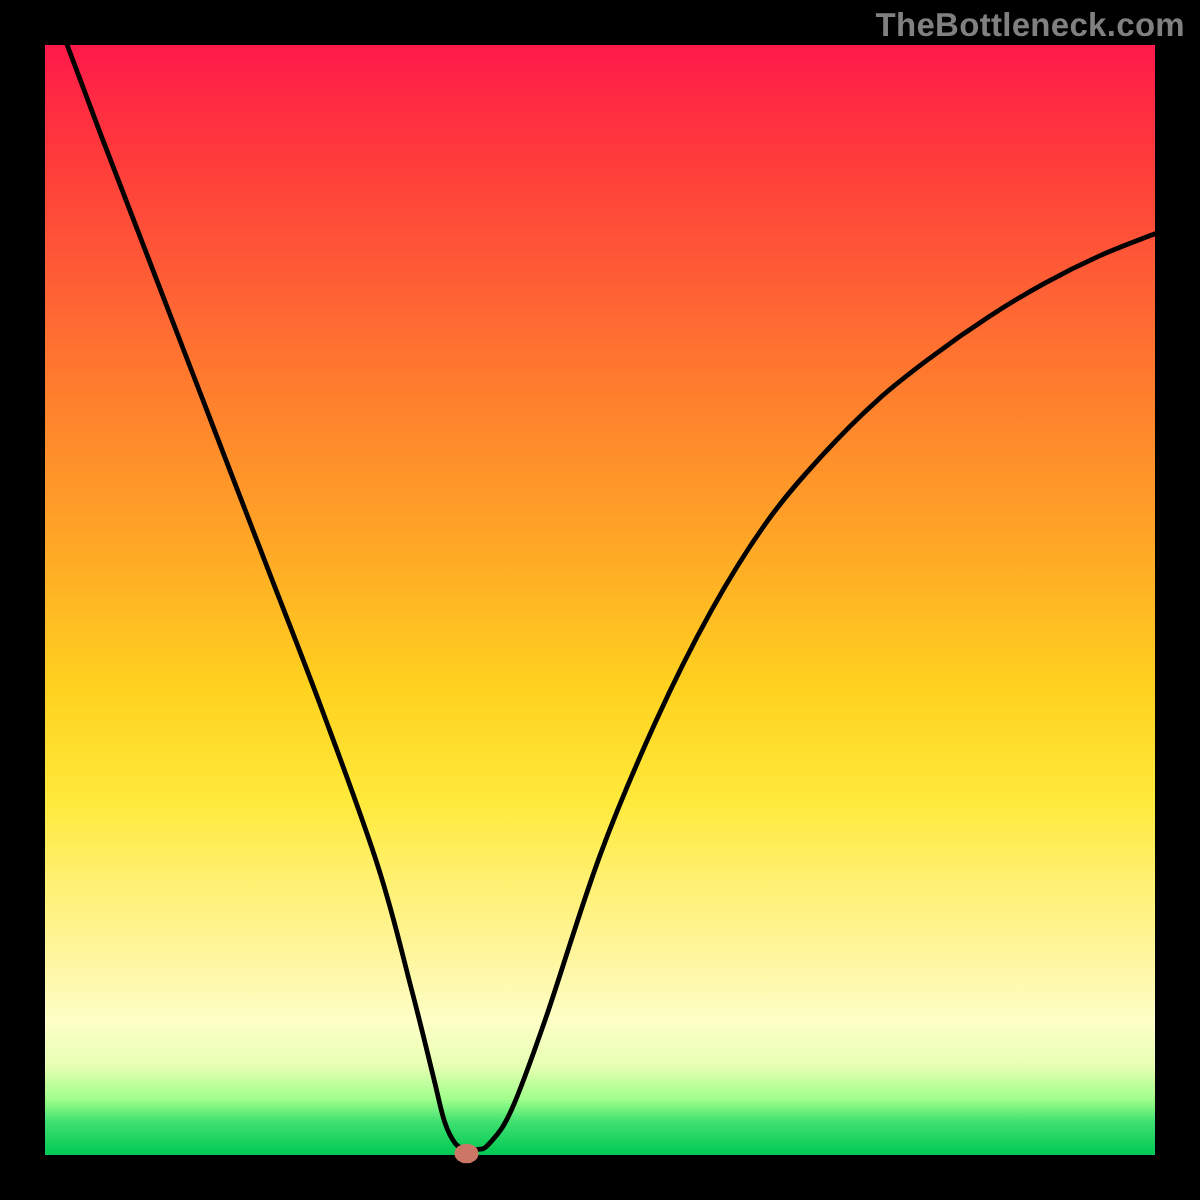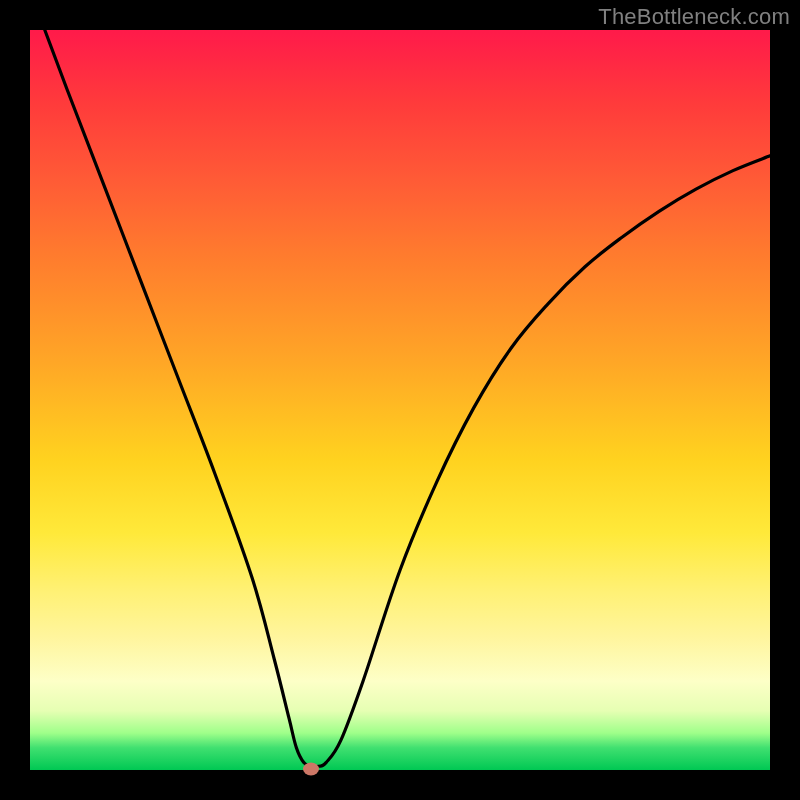--- a/index.html
+++ b/index.html
@@ -33,21 +33,21 @@
       #00c853 100%
     );
   }
   .watermark {
     position: absolute;
     top: 4px;
     right: 10px;
     font-family: Arial, Helvetica, sans-serif;
     font-size: 22px;
     color: #808080;
-    font-weight: 400;
+    font-weight: 700;
     letter-spacing: 0.2px;
   }
   svg.curve {
     position: absolute;
     left: 0; top: 0;
     width: 740px; height: 740px;
     overflow: visible;
   }
   .marker {
     position: absolute;

